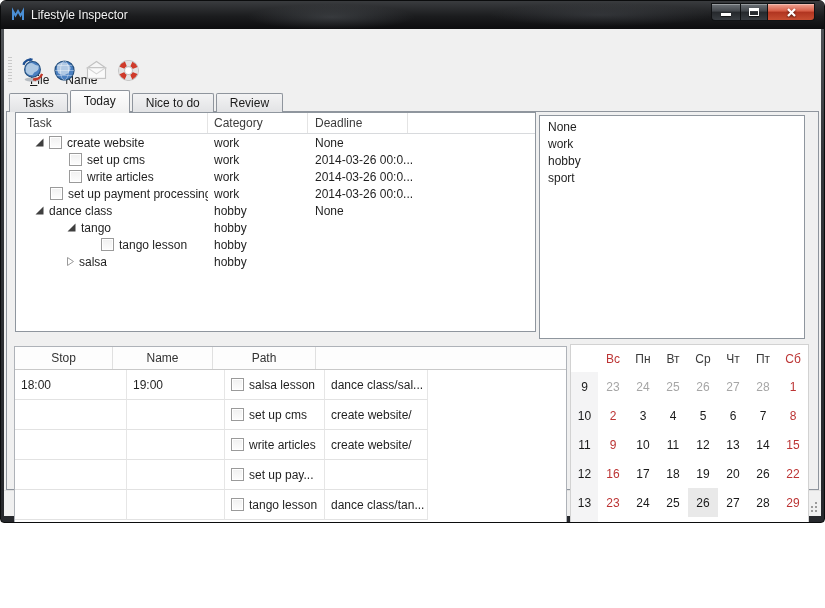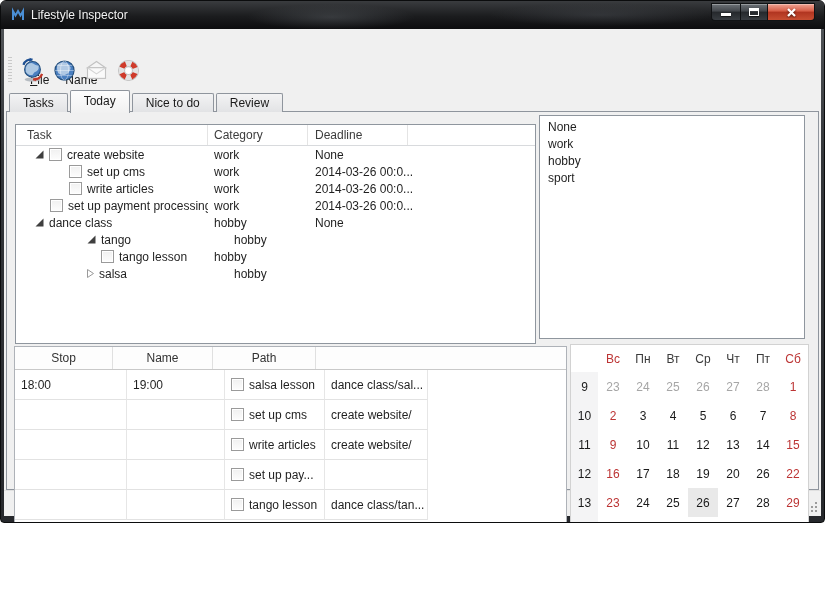--- a/index.html
+++ b/index.html
@@ -51,33 +51,33 @@
   .tab { height:19px; line-height:18px; padding:0 13px; margin-right:2px;
     background:linear-gradient(180deg,#f3f3f4 0%,#e2e3e5 100%);
     border:1px solid #8f959d; border-bottom:none; border-radius:2px 2px 0 0; color:#1a1a1a; }
   .tab.active { height:23px; line-height:21px; background:linear-gradient(180deg,#fdfdfd 0%,#f1f1f1 100%);
     margin-bottom:-1px; }
 
   .pane { position:absolute; left:2px; right:2px; top:82px; bottom:26px;
     border:1px solid #8f959d; background:#f0f0f0; z-index:1; }
 
   
-  .tree { position:absolute; left:8px; top:12px; width:521px; height:220px; background:#fff;
+  .tree { position:absolute; left:8px; top:0; width:521px; height:220px; background:#fff;
     border:1px solid #8f969e; overflow:hidden; }
   .tree-header { display:flex; height:21px; line-height:20px; background:#fff; border-bottom:1px solid #d8dadd; color:#3c3c3c; }
   .th-task { width:192px; padding-left:11px; border-right:1px solid #e4e4e4; }
   .th-cat  { width:100px; padding-left:6px;  border-right:1px solid #e4e4e4; }
   .th-dl   { width:100px; padding-left:7px;  border-right:1px solid #e4e4e4; }
   .th-fill { flex:1; }
   .trow { display:flex; height:17px; align-items:center; }
   .t-task { width:192px; display:flex; align-items:center; overflow:hidden; white-space:nowrap; }
   .t-cat  { width:100px; padding-left:6px; }
   .t-dl   { flex:1; padding-left:7px; white-space:nowrap; }
   .ind-a { padding-left:19px; } .ind-b { padding-left:53px; } .ind-c { padding-left:34px; }
-  .ind-d { padding-left:51px;margin-left:20px; } .ind-e { padding-left:85px; }
+  .ind-d { padding-left:51px; } .ind-e { padding-left:85px; }
   .exp { margin-right:5px; display:inline-flex; }
   .cb { width:13px; height:13px; border:1px solid #9a9a9a; flex:0 0 13px;
     background:linear-gradient(180deg,#f0f0f0,#fdfdfd); box-shadow:inset 0 0 0 1px #fff; margin-right:5px; }
 
   
   .catlist { position:absolute; left:532px; top:3px; width:266px; height:224px; background:#fff;
     border:1px solid #8f969e; padding:3px 0 0 8px; }
   .catlist .item { line-height:17px; }
 
   

